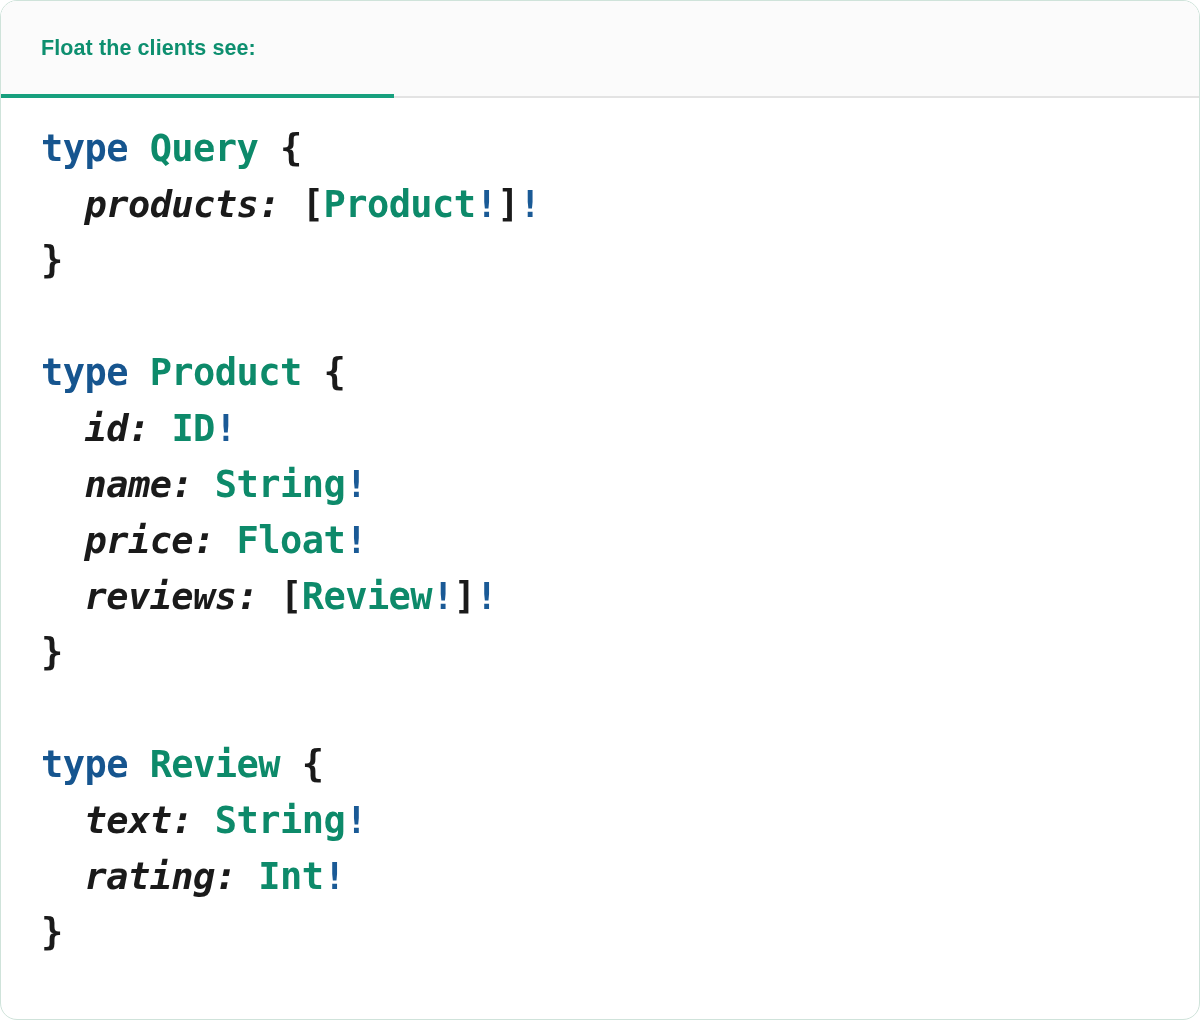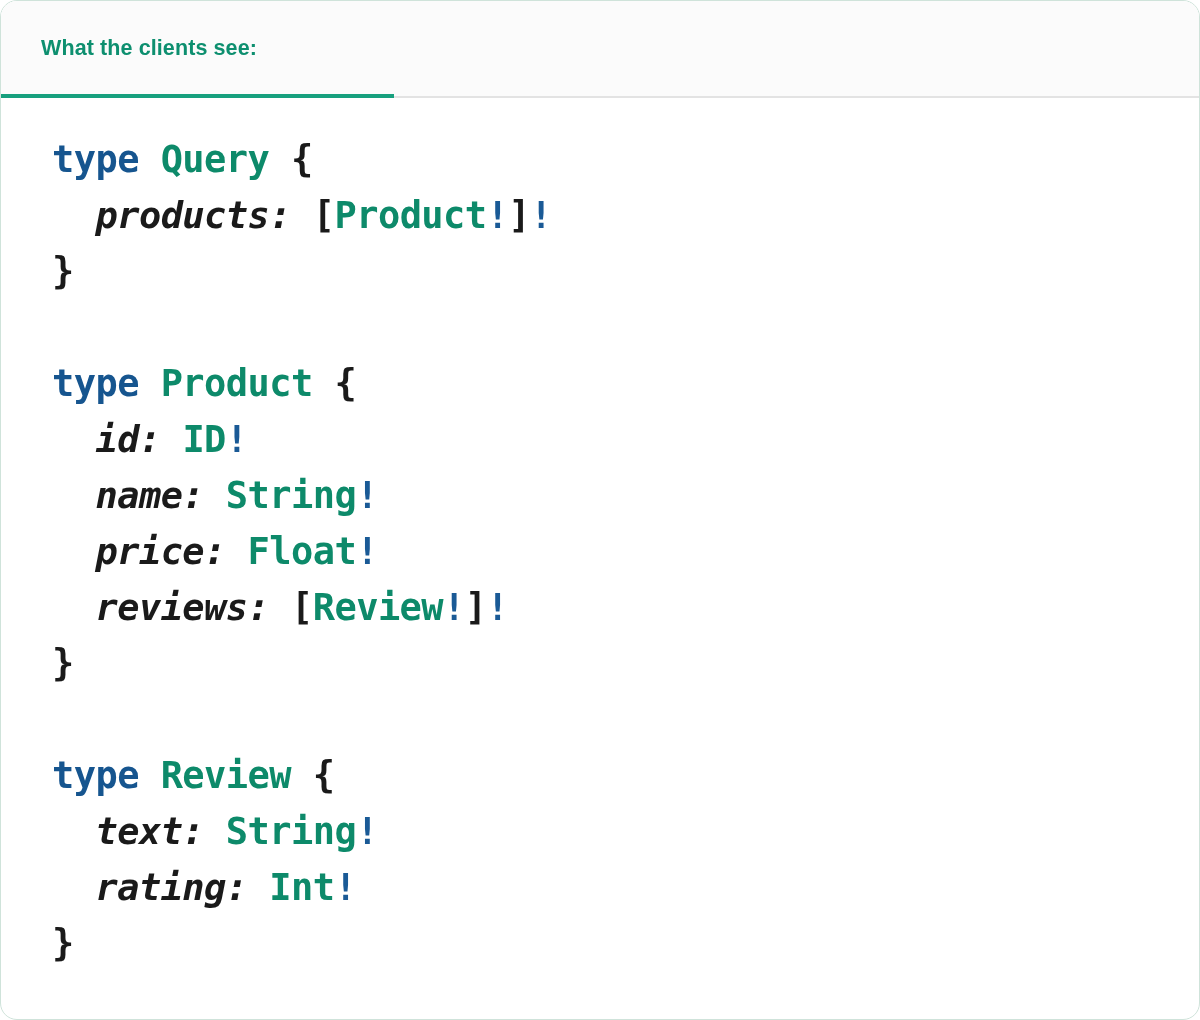--- a/index.html
+++ b/index.html
@@ -69,41 +69,41 @@
     padding: 23px 0 0 40px;
     background: #ffffff;
   }
   .code {
     font-family: "DejaVu Sans Mono", "Liberation Mono", monospace;
     font-size: 37px;
     line-height: 56px;
     font-weight: 700;
     white-space: pre;
     color: #1a1a1a;
-    margin: 11px;
+    margin: 0;
     letter-spacing: -0.55px;
   }
   .code-line {
     height: 56px;
     white-space: pre;
   }
   .tok-kw    { color: #16558f; }
   .tok-type  { color: #0d8a6a; }
   .tok-bang  { color: #1a5a96; }
   .tok-punct { color: #1a1a1a; }
   .tok-field { color: #1a1a1a; }
 </style>
 <style>.tab.active::after{background:#17a07e;}.tab-label{color:#0d8f6f;}.tabbar{background:#fbfbfb;border-bottom-color:#e3e3e3;}.tab{background:#fbfbfb;}.card{border-color:#cfe3da;background:#ffffff;}.tok-kw{color:#16558f;}.tok-type{color:#0d8a6a;}.tok-bang{color:#1a5a96;}.tok-punct{color:#1a1a1a;}.tok-field{color:#1a1a1a;font-style:italic;}</style></head>
 <body>
 
 <div class="card">
 
   <div class="tabbar">
     <div class="tab active">
-      <span class="tab-label">What the clients see:</span>
+      <span class="tab-label">Float the clients see:</span>
     </div>
   </div>
 
   <div class="code-area">
     <pre class="code"><code id="code-root"><div class="code-line"><span class="tok-kw">type</span><span class="tok-punct"> </span><span class="tok-type">Query</span><span class="tok-punct"> {</span></div><div class="code-line"><span class="tok-field">  products:</span><span class="tok-punct"> [</span><span class="tok-type">Product</span><span class="tok-bang">!</span><span class="tok-punct">]</span><span class="tok-bang">!</span></div><div class="code-line"><span class="tok-punct">}</span></div><div class="code-line">&nbsp;</div><div class="code-line"><span class="tok-kw">type</span><span class="tok-punct"> </span><span class="tok-type">Product</span><span class="tok-punct"> {</span></div><div class="code-line"><span class="tok-field">  id:</span><span class="tok-punct"> </span><span class="tok-type">ID</span><span class="tok-bang">!</span></div><div class="code-line"><span class="tok-field">  name:</span><span class="tok-punct"> </span><span class="tok-type">String</span><span class="tok-bang">!</span></div><div class="code-line"><span class="tok-field">  price:</span><span class="tok-punct"> </span><span class="tok-type">Float</span><span class="tok-bang">!</span></div><div class="code-line"><span class="tok-field">  reviews:</span><span class="tok-punct"> [</span><span class="tok-type">Review</span><span class="tok-bang">!</span><span class="tok-punct">]</span><span class="tok-bang">!</span></div><div class="code-line"><span class="tok-punct">}</span></div><div class="code-line">&nbsp;</div><div class="code-line"><span class="tok-kw">type</span><span class="tok-punct"> </span><span class="tok-type">Review</span><span class="tok-punct"> {</span></div><div class="code-line"><span class="tok-field">  text:</span><span class="tok-punct"> </span><span class="tok-type">String</span><span class="tok-bang">!</span></div><div class="code-line"><span class="tok-field">  rating:</span><span class="tok-punct"> </span><span class="tok-type">Int</span><span class="tok-bang">!</span></div><div class="code-line"><span class="tok-punct">}</span></div></code></pre>
   </div>
 
 </div>
 
 </body></html>

